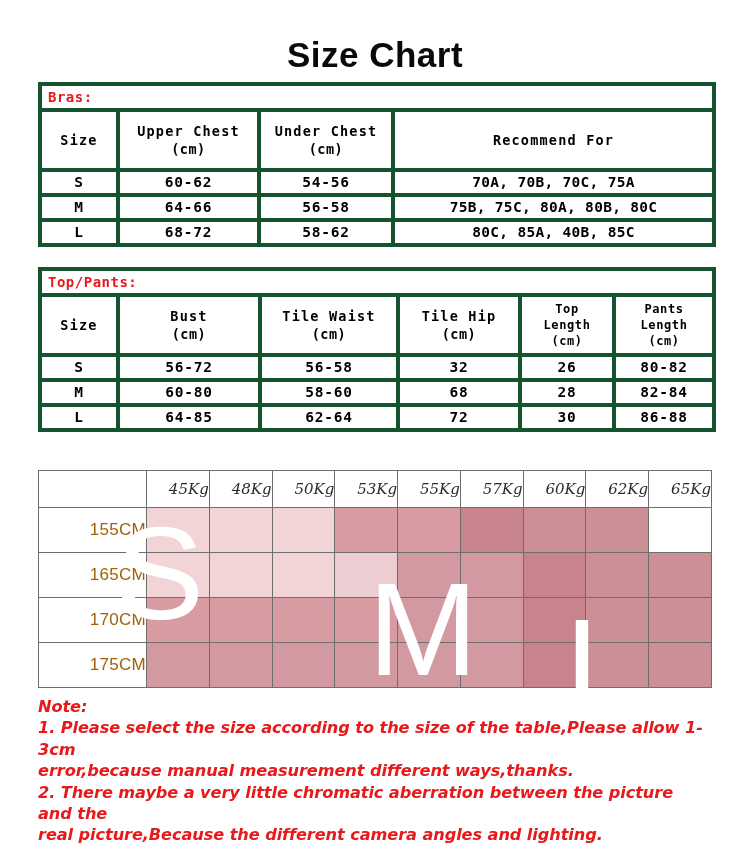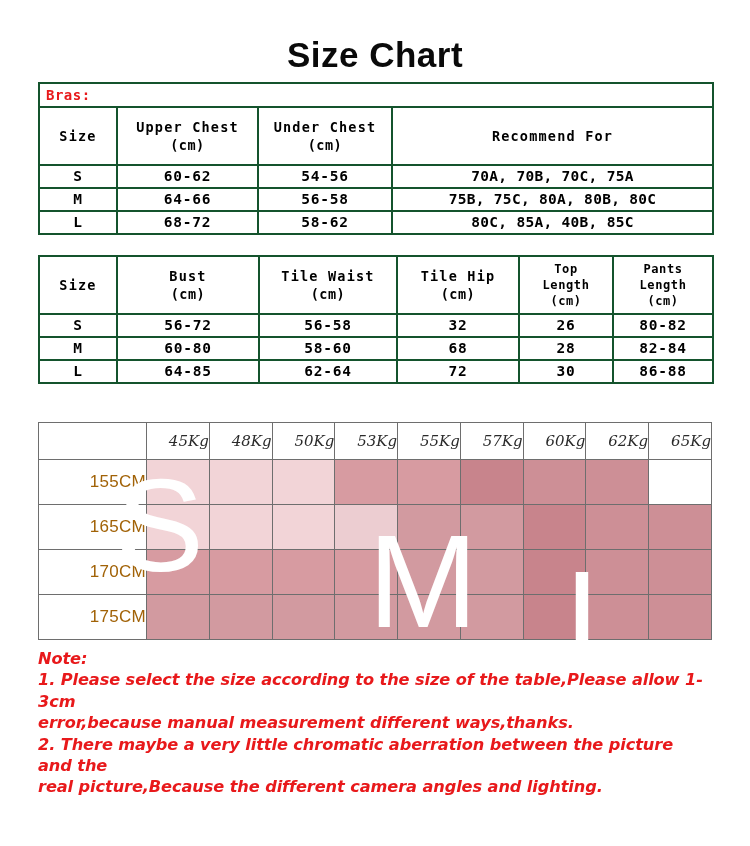--- a/index.html
+++ b/index.html
@@ -41,21 +41,21 @@
     margin: 0 38px;
   }
   table.meas {
     width: 100%;
     border-collapse: collapse;
     table-layout: fixed;
     font-family: "DejaVu Sans Mono", monospace;
     background: #fff;
   }
   table.meas td, table.meas th {
-    border: 2px solid #14532d;
+    border: 4px solid #14532d;
     text-align: center;
     vertical-align: middle;
     font-weight: bold;
     color: #000;
     padding: 0;
   }
   table.meas td.section {
     text-align: left;
     color: #e8191b;
     font-size: 14px;
@@ -237,20 +237,23 @@
     <table class="meas tp">
       <colgroup>
         <col class="c0">
           <col class="c1">
           <col class="c2">
           <col class="c3">
           <col class="c4">
           <col class="c5">
       </colgroup>
       <tbody>
+        <tr>
+          <td class="section" colspan="6">Top/Pants:</td>
+        </tr>
         <tr>
           <th>Size</th>
           <th>
             <span>Bust</span><br>
             <span class="unit">(cm)</span>
           </th>
           <th>
             <span>Tile Waist</span><br>
             <span class="unit">(cm)</span>
           </th>

